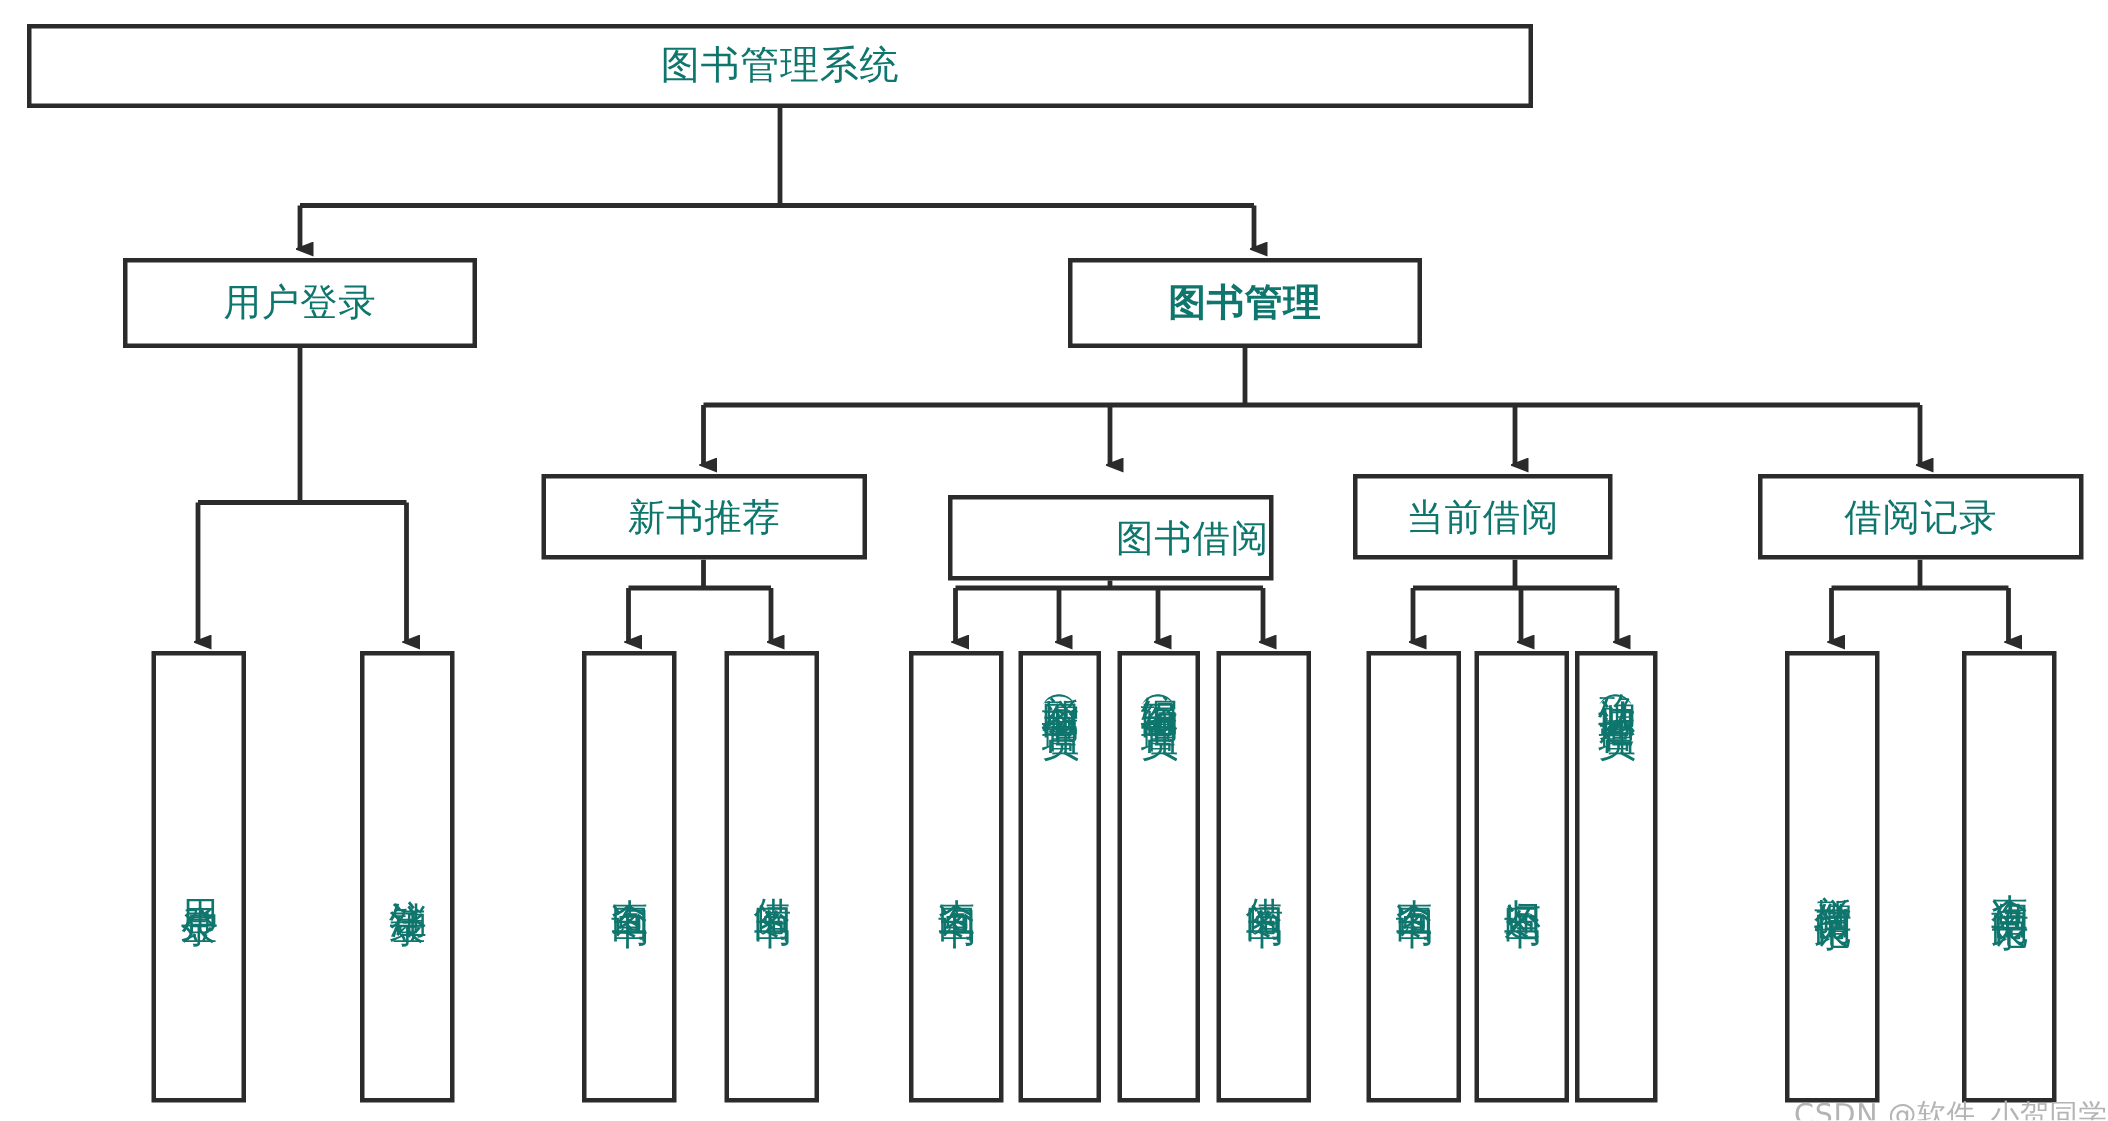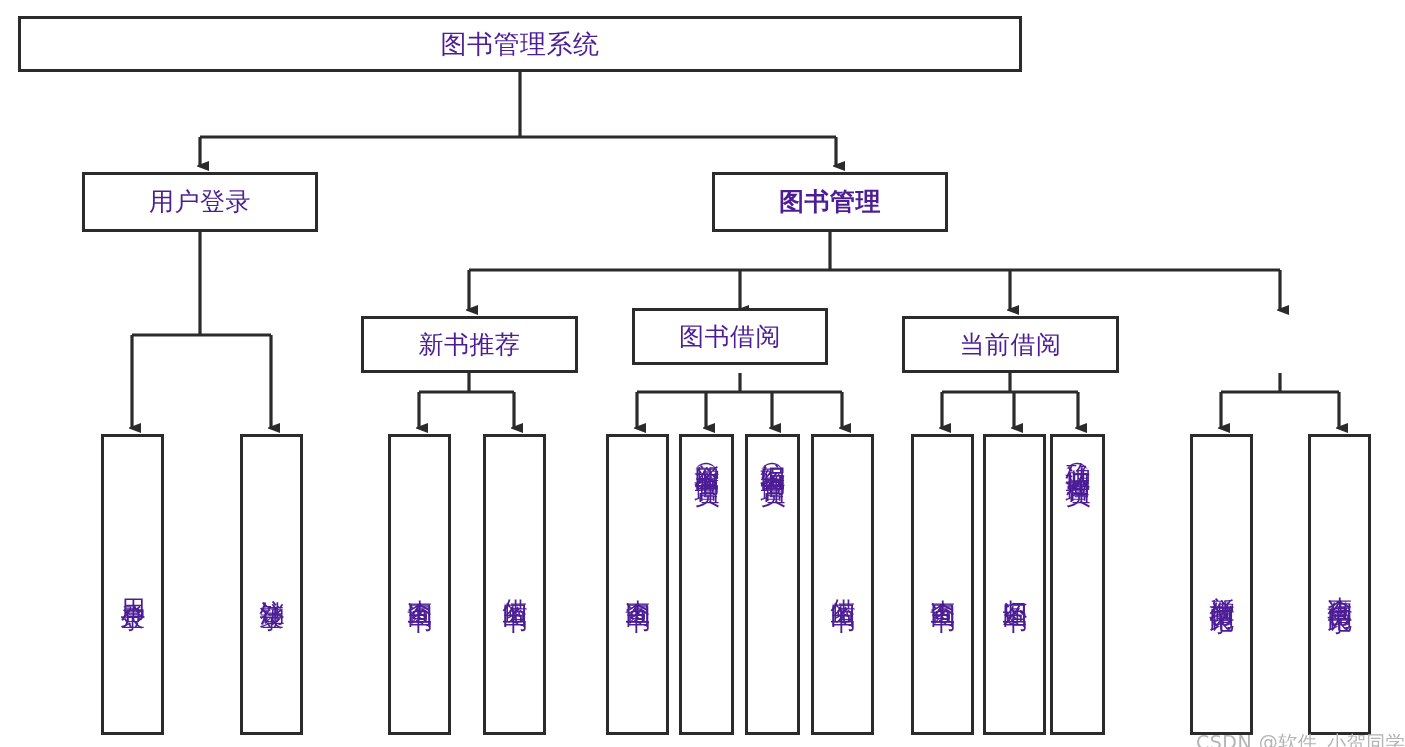--- a/index.html
+++ b/index.html
@@ -31,21 +31,21 @@
     border: 3px solid #2b2b2b;
     background: #ffffff;
     display: flex;
     align-items: center;
     justify-content: center;
     color: #3a3a3a;
   }
   .node-label {
     display: block;
     text-align: center;
-    color: #4c1d95;
+    color: #0f766e;
     letter-spacing: 0.5px;
     line-height: 1.18;
     white-space: nowrap;
   }
   
   .node.root .node-label {
     font-size: 26px;
   }
   
   .node.branch .node-label {
@@ -142,28 +142,31 @@
   </div>
 
   <div class="node branch" style="left:712px; top:172px; width:236px; height:60px;font-weight:bold;">
     <span class="node-label">图书管理</span>
   </div>
 
   <div class="node branch" style="left:361px; top:316px; width:217px; height:57px;">
     <span class="node-label">新书推荐</span>
   </div>
 
-  <div class="node branch" style="left:632px; top:308px; width:196px; height:57px;">
+  <div class="node branch" style="left:632px; top:330px; width:217px; height:57px;justify-content:flex-end;">
     <span class="node-label">图书借阅</span>
   </div>
 
-  <div class="node branch" style="left:902px; top:316px; width:217px; height:57px;">
+  <div class="node branch" style="left:902px; top:316px; width:173px; height:57px;">
     <span class="node-label">当前借阅</span>
   </div>
 
+  <div class="node branch" style="left:1172px; top:316px; width:217px; height:57px;">
+    <span class="node-label">借阅记录</span>
+  </div>
 
   <div id="leaf-layer">
       <div class="node leaf" style="left: 101px; top: 434px; width: 63px; height: 301px;">
         <span class="node-label">用户登录</span>
       </div>
       <div class="node leaf" style="left: 240px; top: 434px; width: 63px; height: 301px;">
         <span class="node-label">注销登录</span>
       </div>
       <div class="node leaf" style="left: 388px; top: 434px; width: 63px; height: 301px;">
         <span class="node-label">查询图书</span>

